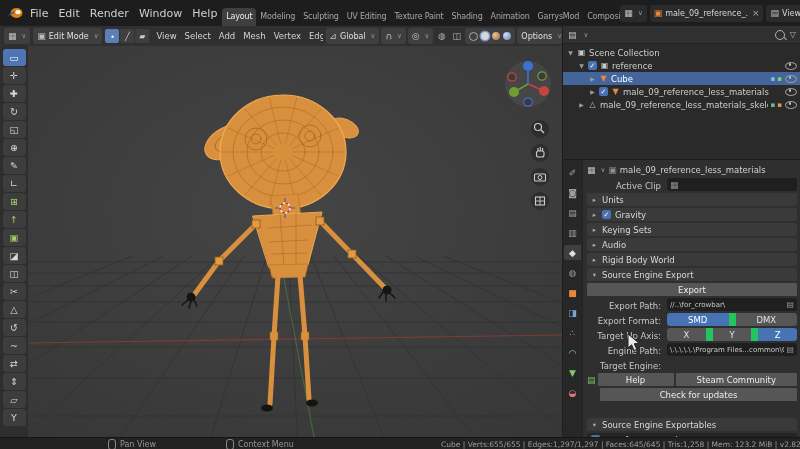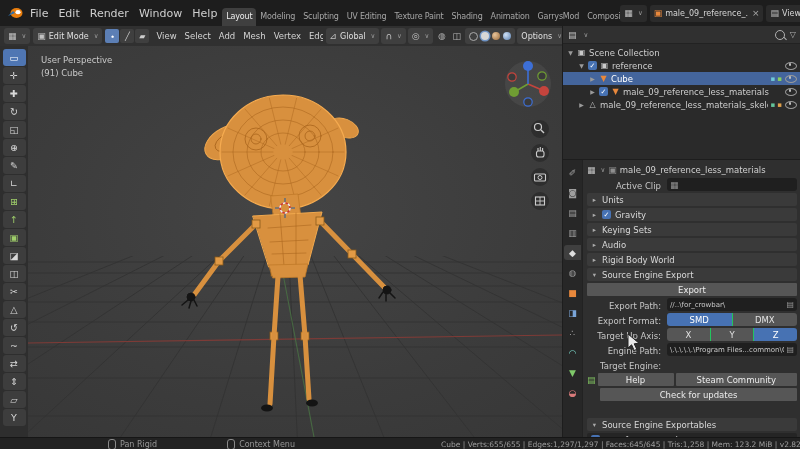--- a/index.html
+++ b/index.html
@@ -77,21 +77,21 @@
   .prop-tab.active{background:#3f3f3f;color:#e0e0e0}
   .prop-main{flex:1;padding:3px 4px 0;display:flex;flex-direction:column;gap:2px;font-size:8.5px;min-width:0}
   .crumb{height:13px;display:flex;align-items:center;gap:3px;color:#d0d0d0;flex:none}
   .field-row{height:13px;display:flex;align-items:flex-end;flex:none}
   .f-label{width:74px;text-align:right;padding-right:6px;color:#c6c6c6;white-space:nowrap;flex:none}
   .section{height:13px;background:#3a3a3a;border-radius:2px;display:flex;align-items:center;gap:4px;padding:0 4px;color:#d8d8d8;flex:none}
   .caret{font-size:6.5px;color:#ababab;width:7px;text-align:center;flex:none}
   .btn{background:#565656;border-radius:1px;height:13px;display:flex;align-items:center;justify-content:center;color:#ececec;font-size:8.5px;flex:1;white-space:nowrap}
   .btn-row{display:flex;height:13px;flex:none}
   .seg{flex:1;display:flex;min-width:0}
-  .seg-opt{flex:1;background:#565656;height:13px;display:flex;align-items:center;justify-content:center;color:#e2e2e2;font-size:8.5px;border-right:1px solid #22c55e;min-width:0}
+  .seg-opt{flex:1;background:#565656;height:13px;display:flex;align-items:center;justify-content:center;color:#e2e2e2;font-size:8.5px;border-right:7px solid #22c55e;min-width:0}
   .seg-opt:first-child{border-radius:3px 0 0 3px}
   .seg-opt:last-child{border-radius:0 3px 3px 0;border-right:none}
   .seg-opt.sel{background:#4772b3;color:#fff}
   .pathfield{flex:1;background:#1f1f1f;border-radius:3px;height:13px;display:flex;align-items:center;padding:0 3px;gap:2px;min-width:0}
   .pv{flex:1;font-size:7px;color:#c9c9c9;white-space:nowrap;overflow:hidden}
   .folder{font-size:8px;color:#9a9a9a;flex:none}
   .help-row{display:flex;gap:2px;align-items:center;height:13px;flex:none}
   .help-row .btn.help{flex:0 0 76px}
   .update-row{display:flex;height:28px;padding-left:13px;flex:none}
   .exp-item{height:13px;background:#252525;border-radius:2px;display:flex;align-items:center;gap:4px;padding:0 4px;color:#ddd;flex:none}
@@ -328,24 +328,20 @@
       </g>
 
       <g transform="translate(257,162)">
         <circle r="5" fill="none" stroke="#cc3333" stroke-width="1.6"></circle>
         <circle r="5" fill="none" stroke="#eeeeee" stroke-width="1.6" stroke-dasharray="2.6 2.6"></circle>
         <path d="M0,-10 V-6 M0,6 V10 M-10,0 H-6 M6,0 H10" stroke="#2a2a2a" stroke-width="1.6"></path>
         <path d="M0,-10 V-6 M0,6 V10 M-10,0 H-6 M6,0 H10" stroke="#dddddd" stroke-width="0.7"></path>
       </g>
     </svg>
 
-    <div class="vp-overlay">
-      <div>User Perspective</div>
-      <div>(91) Cube</div>
-    </div>
 
     <svg class="gizmo" width="48" height="48">
       <circle cx="24" cy="24" r="23" fill="rgba(255,255,255,0.06)"></circle>
       <line x1="24" y1="24" x2="38" y2="30" stroke="#c4443d" stroke-width="1.6"></line>
       <circle cx="40" cy="31" r="5" fill="#c4443d"></circle>
       <circle cx="8" cy="17" r="4.2" fill="#3a3a3a" stroke="#c4443d" stroke-width="1.2"></circle>
       <line x1="24" y1="24" x2="12" y2="31" stroke="#6f9d33" stroke-width="1.6"></line>
       <circle cx="10" cy="32" r="5" fill="#6f9d33"></circle>
       <circle cx="38" cy="16" r="4.2" fill="#3a3a3a" stroke="#6f9d33" stroke-width="1.2"></circle>
       <line x1="24" y1="24" x2="24" y2="8" stroke="#3d6fd6" stroke-width="1.6"></line>
@@ -539,21 +535,21 @@
             <span>reference.smd</span>
           </div></div>
 
     </div>
   </section>
 
   <footer class="statusbar">
     <div class="hints" id="hints">
         <span class="hint">
           <span class="mouse-ic"></span>
-          <span>Pan Rigid</span>
+          <span>Pan View</span>
         </span>
         <span class="hint">
           <span class="mouse-ic"></span>
           <span>Context Menu</span>
         </span>
       </div>
     <span class="stats">Cube  |  Verts:655/655 | Edges:1,297/1,297 | Faces:645/645 | Tris:1,258 | Mem: 123.2 MiB | v2.82.7</span>
   </footer>
 
   <svg class="cursor" width="14" height="20">

